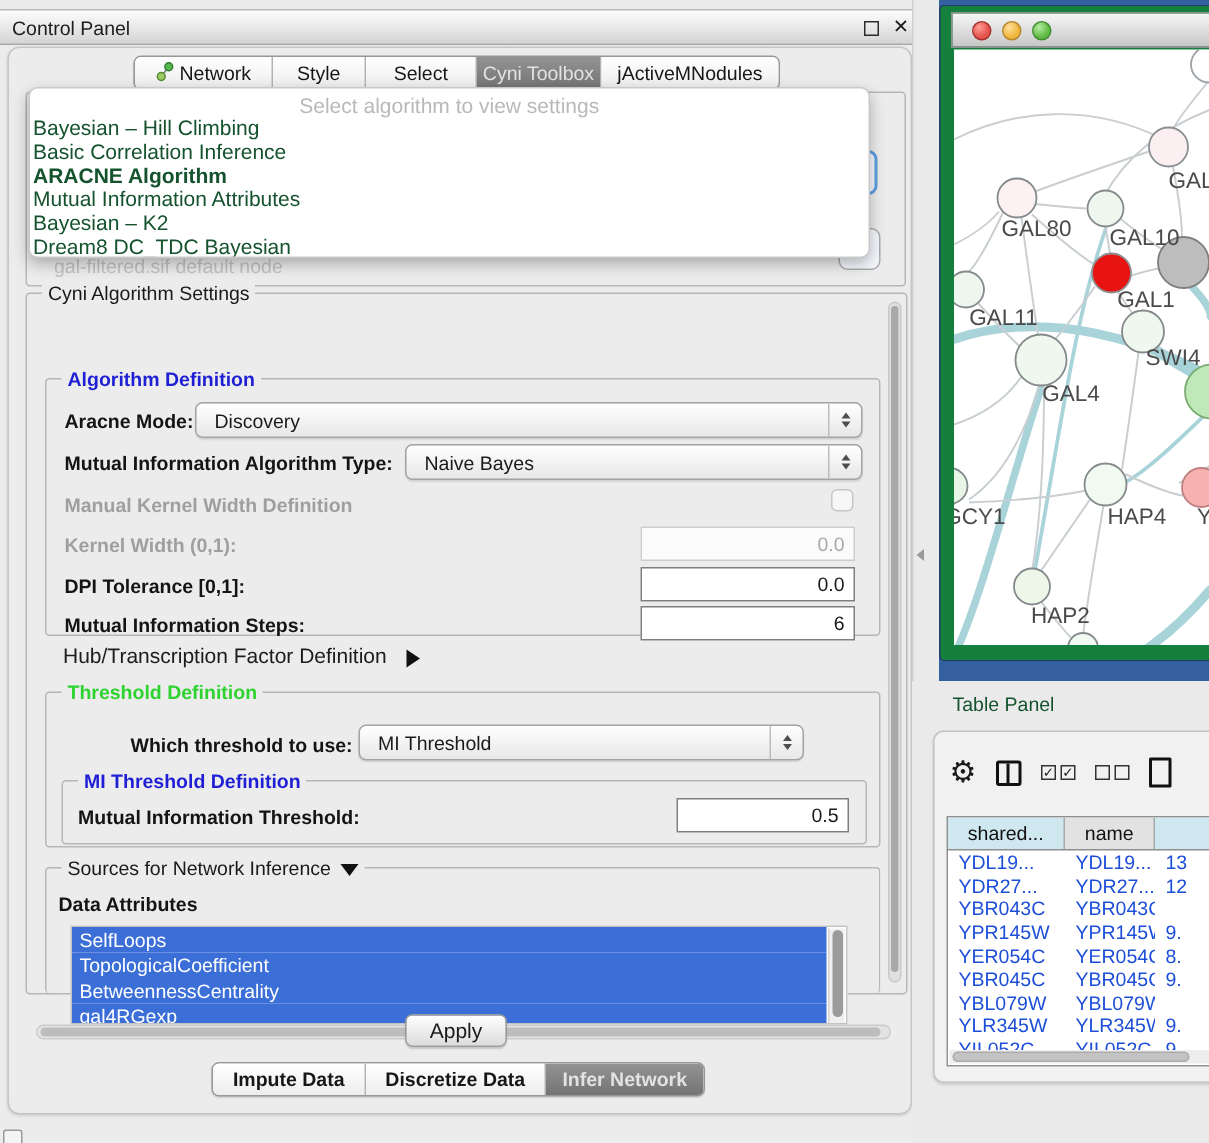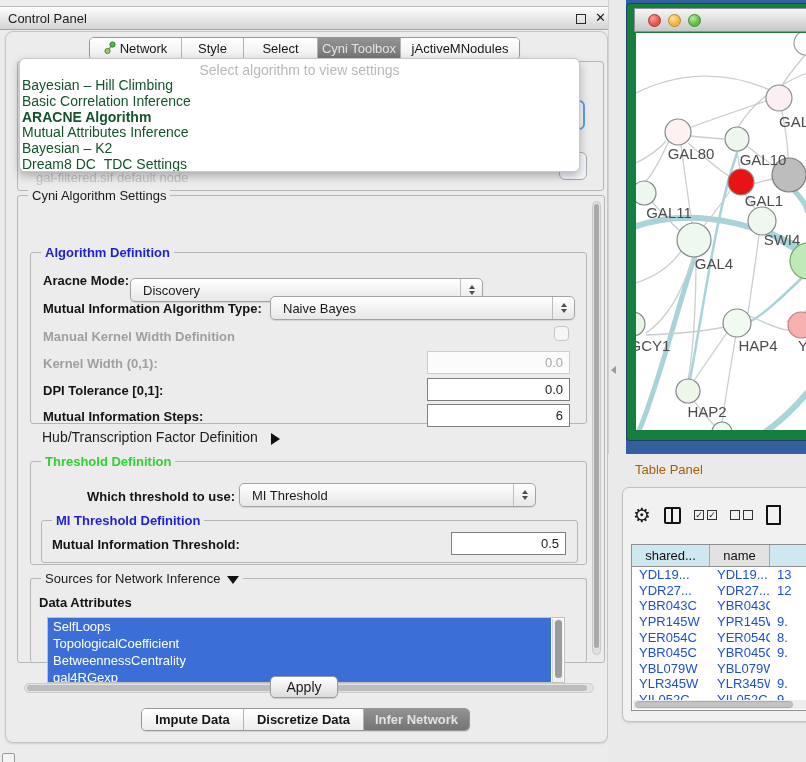--- a/index.html
+++ b/index.html
@@ -96,21 +96,21 @@
   .light.green{background:radial-gradient(circle at 35% 30%,#b5eea2,#62ba46 60%);border:1px solid #3e8f2e;}
 
   .net-canvas{position:absolute;left:9px;top:29px;width:171px;height:397px;background:#ffffff;overflow:hidden;}
   .net-canvas svg{position:absolute;left:0;top:0;}
   .edge{fill:none;stroke:#c9ced1;stroke-width:1.3;}
   .tealedge{fill:none;stroke:#a8d3d9;stroke-linecap:round;}
   .node-label{position:absolute;transform:translate(-50%,-50%);font-size:15px;color:#4b4b4b;white-space:nowrap;}
 
   
   .tp-region{position:absolute;left:608px;top:454px;width:198px;height:308px;background:#eaeaea;}
-  .tp-title{position:absolute;left:27px;top:8px;font-size:13px;color:#a16207;}
+  .tp-title{position:absolute;left:27px;top:8px;font-size:13px;color:#14532d;}
   .tp-panel{position:absolute;left:14px;top:33px;width:192px;height:235px;background:#f1f1f1;
     border:1px solid #c2c2c2;border-radius:7px;box-shadow:0 1px 2px rgba(0,0,0,.12);}
   .tp-toolbar{position:absolute;left:10px;top:10px;right:0;height:34px;display:flex;align-items:center;gap:13px;}
   .gear{font-size:20px;color:#1a1a1a;line-height:20px;}
   .colicon{width:17px;height:17px;border:2px solid #111;border-radius:2px;position:relative;}
   .colicon:after{content:"";position:absolute;left:50%;top:0;bottom:0;width:2px;background:#111;transform:translateX(-50%);}
   .cbpair{display:flex;gap:3px;}
   .mini-cb{width:10px;height:10px;border:1.5px solid #333;font-size:9px;line-height:9px;text-align:center;color:#222;}
   .docicon{width:15px;height:20px;border:2px solid #111;border-radius:1px;}
   .tbl{position:absolute;left:8px;top:56px;width:184px;height:167px;border:1px solid #8f8f8f;background:#fff;overflow:hidden;}
@@ -167,38 +167,38 @@
       <div class="combo-sliver" style="right:16px;top:90px;width:28px;height:28px;border:1px solid #ababab;"></div>
       <div class="faint" style="position:absolute;left:18px;top:108px;font-size:13px;">gal-filtered.sif default node</div>
     </div>
 
     <div class="dd" style="left:13px;top:26px;">
       <div class="dd-head">Select algorithm to view settings</div>
       <div id="dd-items">
           <div class="dd-item">Bayesian – Hill Climbing</div>
           <div class="dd-item">Basic Correlation Inference</div>
           <div class="dd-item bold">ARACNE Algorithm</div>
-          <div class="dd-item">Mutual Attributes Inference</div>
+          <div class="dd-item">Mutual Information Attributes</div>
           <div class="dd-item">Bayesian – K2</div>
-          <div class="dd-item">Dream8 DC_TDC Settings</div>
+          <div class="dd-item">Dream8 DC_TDC Bayesian</div>
         </div>
     </div>
 
     <div class="grp" style="left:11px;top:163px;width:588px;height:468px;">
       <span class="lg">Cyni Algorithm Settings</span>
 
       <div class="vscroll" style="right:3px;top:5px;height:454px;">
         <div class="vthumb" style="top:2px;height:444px;"></div>
       </div>
 
       <div class="grp" style="left:12px;top:56px;width:557px;height:172px;">
         <span class="lg blue">Algorithm Definition</span>
 
         <span class="lbl" style="left:12px;top:20px;">Aracne Mode:</span>
-        <div class="combo" style="left:99px;top:25px;width:353px;">
+        <div class="combo" style="left:99px;top:15px;width:445px;">
           <span>Discovery</span>
           <span class="sp">
               <span class="tri-u"></span>
               <span class="tri-d"></span>
             </span>
         </div>
 
         <span class="lbl" style="left:12px;top:48px;">Mutual Information Algorithm Type:</span>
         <div class="combo" style="left:239px;top:43px;width:305px;">
           <span>Naive Bayes</span>

